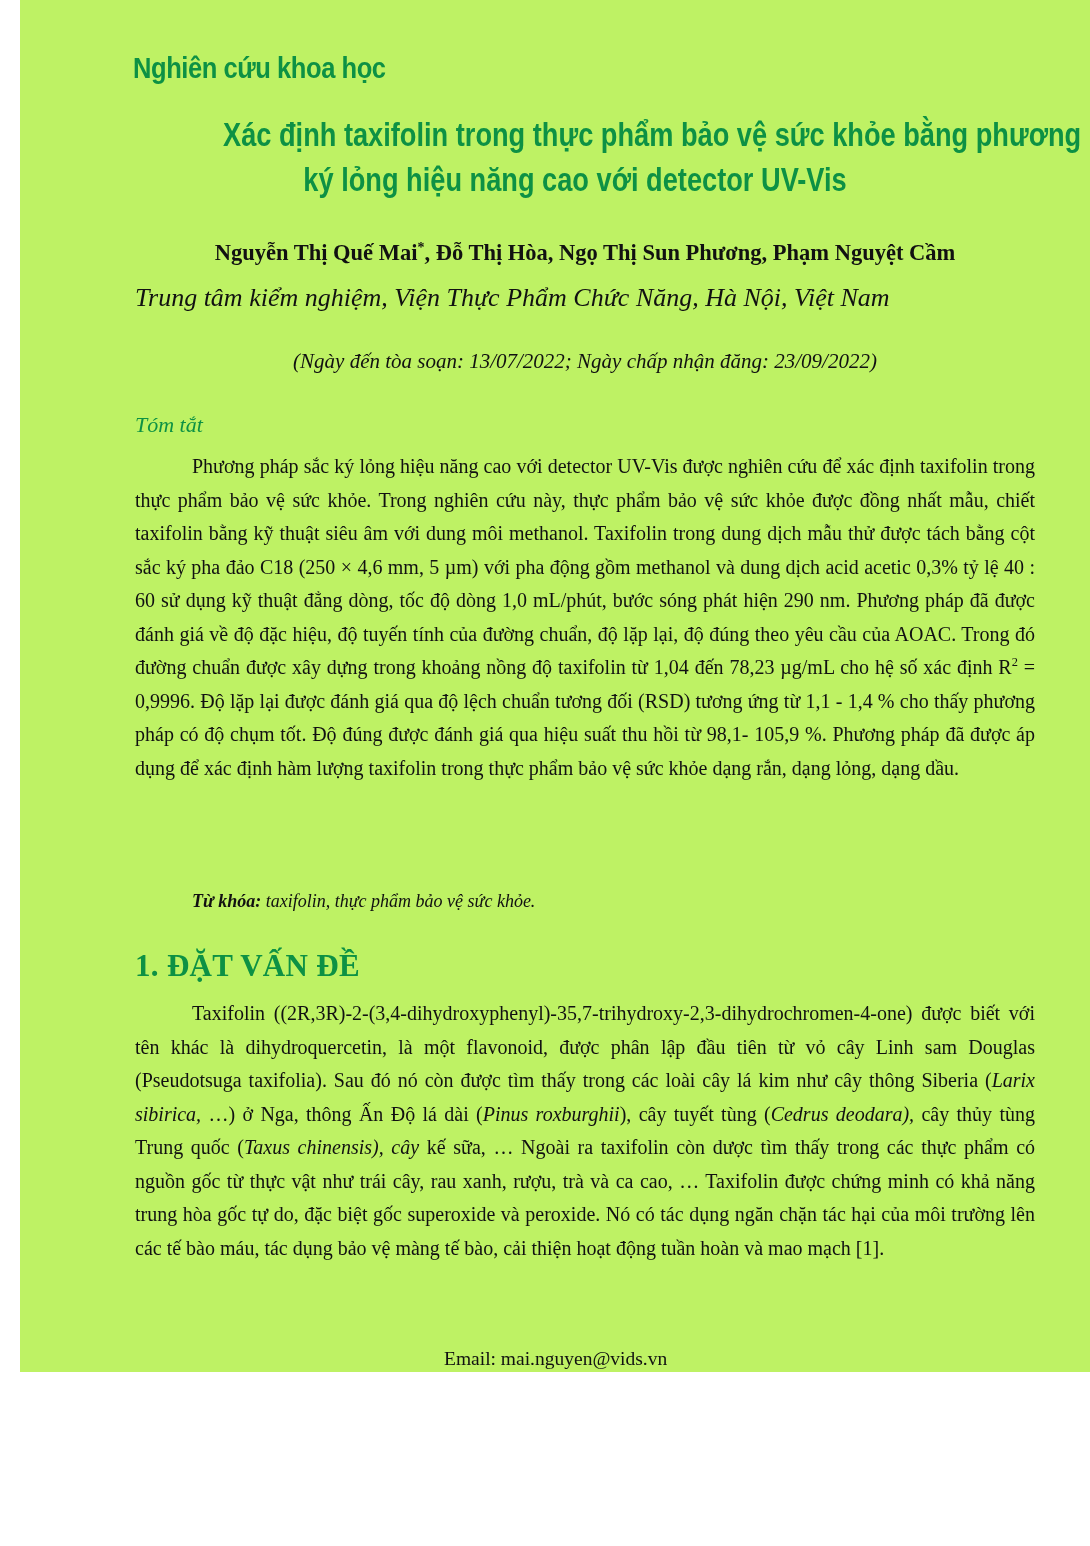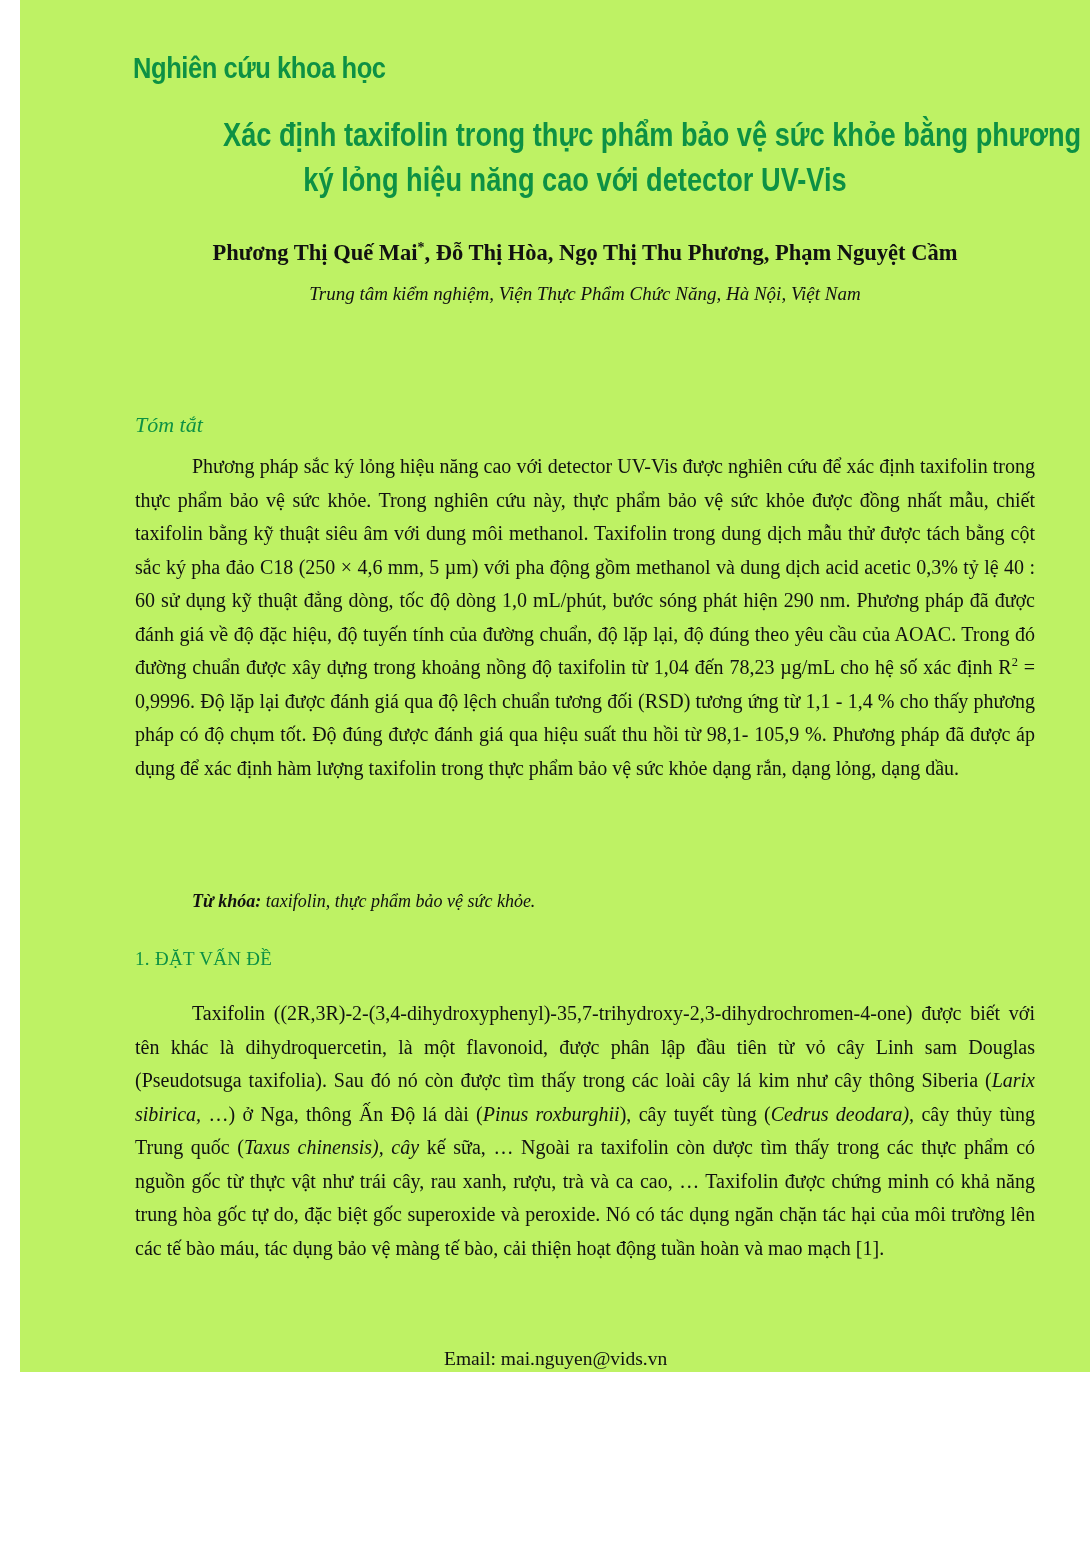--- a/index.html
+++ b/index.html
@@ -52,23 +52,22 @@
     text-align: center;
     font-weight: bold;
     font-size: 22.5px;
   }
   .authors .sup { vertical-align: super; font-size: 62%; }
   .affiliation {
     position: absolute;
     left: 115px;
     top: 283px;
     width: 900px;
-    text-align: center;
     font-style: italic;
-    font-size: 19px;
+    font-size: 26px;
   }
   .dateline {
     position: absolute;
     left: 115px;
     top: 349px;
     width: 900px;
     text-align: center;
     font-style: italic;
     font-size: 21px;
   }
@@ -97,22 +96,22 @@
     top: 891px;
     font-size: 18px;
   }
   .keywords .label { font-weight: bold; font-style: italic; }
   .keywords .text { font-style: italic; }
   .section-heading {
     position: absolute;
     left: 115px;
     top: 948px;
     color: var(--accent);
-    font-weight: normal;
-    font-size: 19px;
+    font-weight: bold;
+    font-size: 31px;
     letter-spacing: 0.3px;
   }
   .intro-para { top: 997px; }
   .i { font-style: italic; }
   .sup { vertical-align: super; font-size: 62%; line-height: 0; }
   .footnote-rule {
     position: absolute;
     left: 115px;
     top: 1400px;
     width: 294px;
@@ -164,24 +163,25 @@
 
 <div class="page" style="--accent: #0d9144; --badge-green: #269b4f;">
 
   <div class="kicker">Nghiên cứu khoa học</div>
 
   <div class="title">
     <div class="title-line">Xác định taxifolin trong thực phẩm bảo vệ sức khỏe bằng phương pháp sắc</div>
     <div class="title-line">ký lỏng hiệu năng cao với detector UV-Vis</div>
   </div>
 
-  <div class="authors"><span>Phương Thị Quế Mai</span><span class="sup">*</span><span>, Đỗ Thị Hòa, Ngọ Thị Thu Phương, Phạm Nguyệt Cầm</span></div>
+  <div class="authors"><span>Nguyễn Thị Quế Mai</span><span class="sup">*</span><span>, Đỗ Thị Hòa, Ngọ Thị Sun Phương, Phạm Nguyệt Cầm</span></div>
 
   <div class="affiliation">Trung tâm kiểm nghiệm, Viện Thực Phẩm Chức Năng, Hà Nội, Việt Nam</div>
 
+  <div class="dateline">(Ngày đến tòa soạn: 13/07/2022; Ngày chấp nhận đăng: 23/09/2022)</div>
 
   <div class="abstract-label">Tóm tắt</div>
 
   <div class="body-para abstract-para"><span>Phương pháp sắc ký lỏng hiệu năng cao với detector UV-Vis được nghiên cứu để xác định taxifolin trong thực phẩm bảo vệ sức khỏe. Trong nghiên cứu này, thực phẩm bảo vệ sức khỏe được đồng nhất mẫu, chiết taxifolin bằng kỹ thuật siêu âm với dung môi methanol. Taxifolin trong dung dịch mẫu thử được tách bằng cột sắc ký pha đảo C18 (250 × 4,6 mm, 5 µm) với pha động gồm methanol và dung dịch acid acetic 0,3% tỷ lệ 40 : 60 sử dụng kỹ thuật đẳng dòng, tốc độ dòng 1,0 mL/phút, bước sóng phát hiện 290 nm. Phương pháp đã được đánh giá về độ đặc hiệu, độ tuyến tính của đường chuẩn, độ lặp lại, độ đúng theo yêu cầu của AOAC. Trong đó đường chuẩn được xây dựng trong khoảng nồng độ taxifolin từ 1,04 đến 78,23 µg/mL cho hệ số xác định R</span><span class="sup">2</span><span> = 0,9996. Độ lặp lại được đánh giá qua độ lệch chuẩn tương đối (RSD) tương ứng từ 1,1 - 1,4 % cho thấy phương pháp có độ chụm tốt. Độ đúng được đánh giá qua hiệu suất thu hồi từ 98,1- 105,9 %. Phương pháp đã được áp dụng để xác định hàm lượng taxifolin trong thực phẩm bảo vệ sức khỏe dạng rắn, dạng lỏng, dạng dầu.</span></div>
 
   <div class="keywords"><span class="label">Từ khóa:</span><span class="text"> taxifolin, thực phẩm bảo vệ sức khỏe.</span></div>
 
   <div class="section-heading">1. ĐẶT VẤN ĐỀ</div>
 
   <div class="body-para intro-para"><span>Taxifolin ((2R,3R)-2-(3,4-dihydroxyphenyl)-35,7-trihydroxy-2,3-dihydrochromen-4-one) được biết với tên khác là dihydroquercetin, là một flavonoid, được phân lập đầu tiên từ vỏ cây Linh sam Douglas (Pseudotsuga taxifolia). Sau đó nó còn được tìm thấy trong các loài cây lá kim như cây thông Siberia (</span><span class="i">Larix sibirica,</span><span> …) ở Nga, thông Ấn Độ lá dài (</span><span class="i">Pinus roxburghii</span><span>), cây tuyết tùng (</span><span class="i">Cedrus deodara),</span><span> cây thủy tùng Trung quốc (</span><span class="i">Taxus chinensis),</span><span> </span><span class="i">cây</span><span> kế sữa, … Ngoài ra taxifolin còn dược tìm thấy trong các thực phẩm có nguồn gốc từ thực vật như trái cây, rau xanh, rượu, trà và ca cao, … Taxifolin được chứng minh có khả năng trung hòa gốc tự do, đặc biệt gốc superoxide và peroxide. Nó có tác dụng ngăn chặn tác hại của môi trường lên các tế bào máu, tác dụng bảo vệ màng tế bào, cải thiện hoạt động tuần hoàn và mao mạch [1].</span></div>

